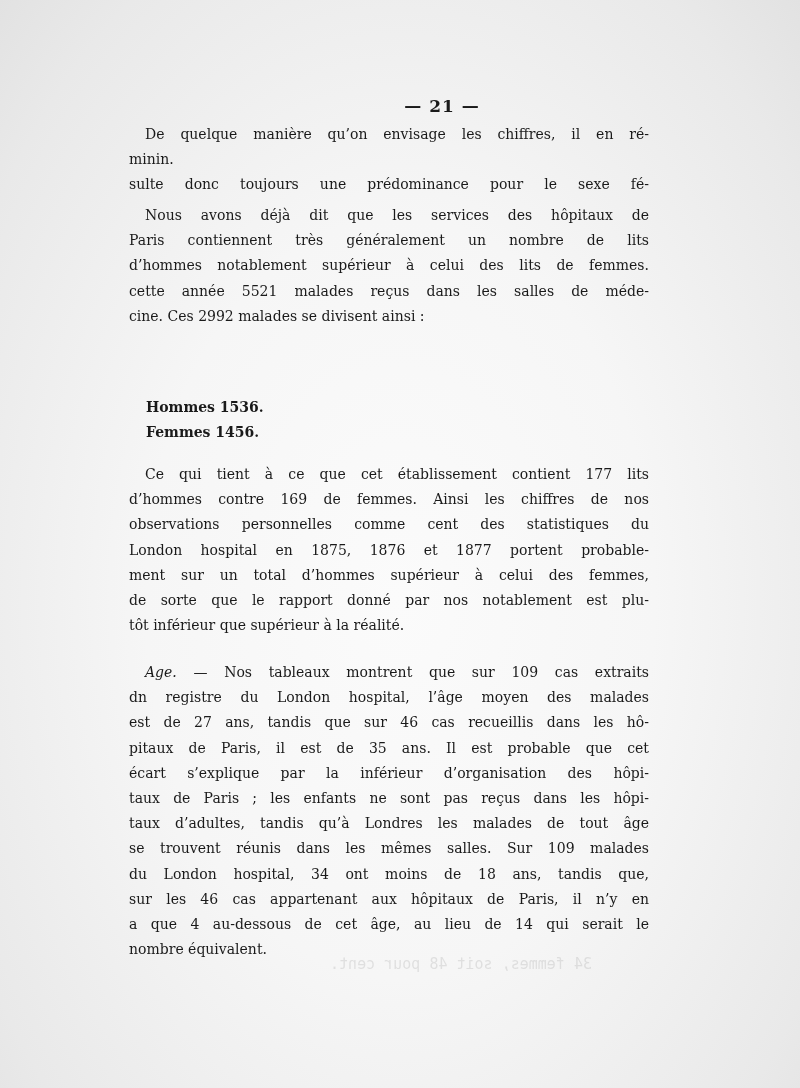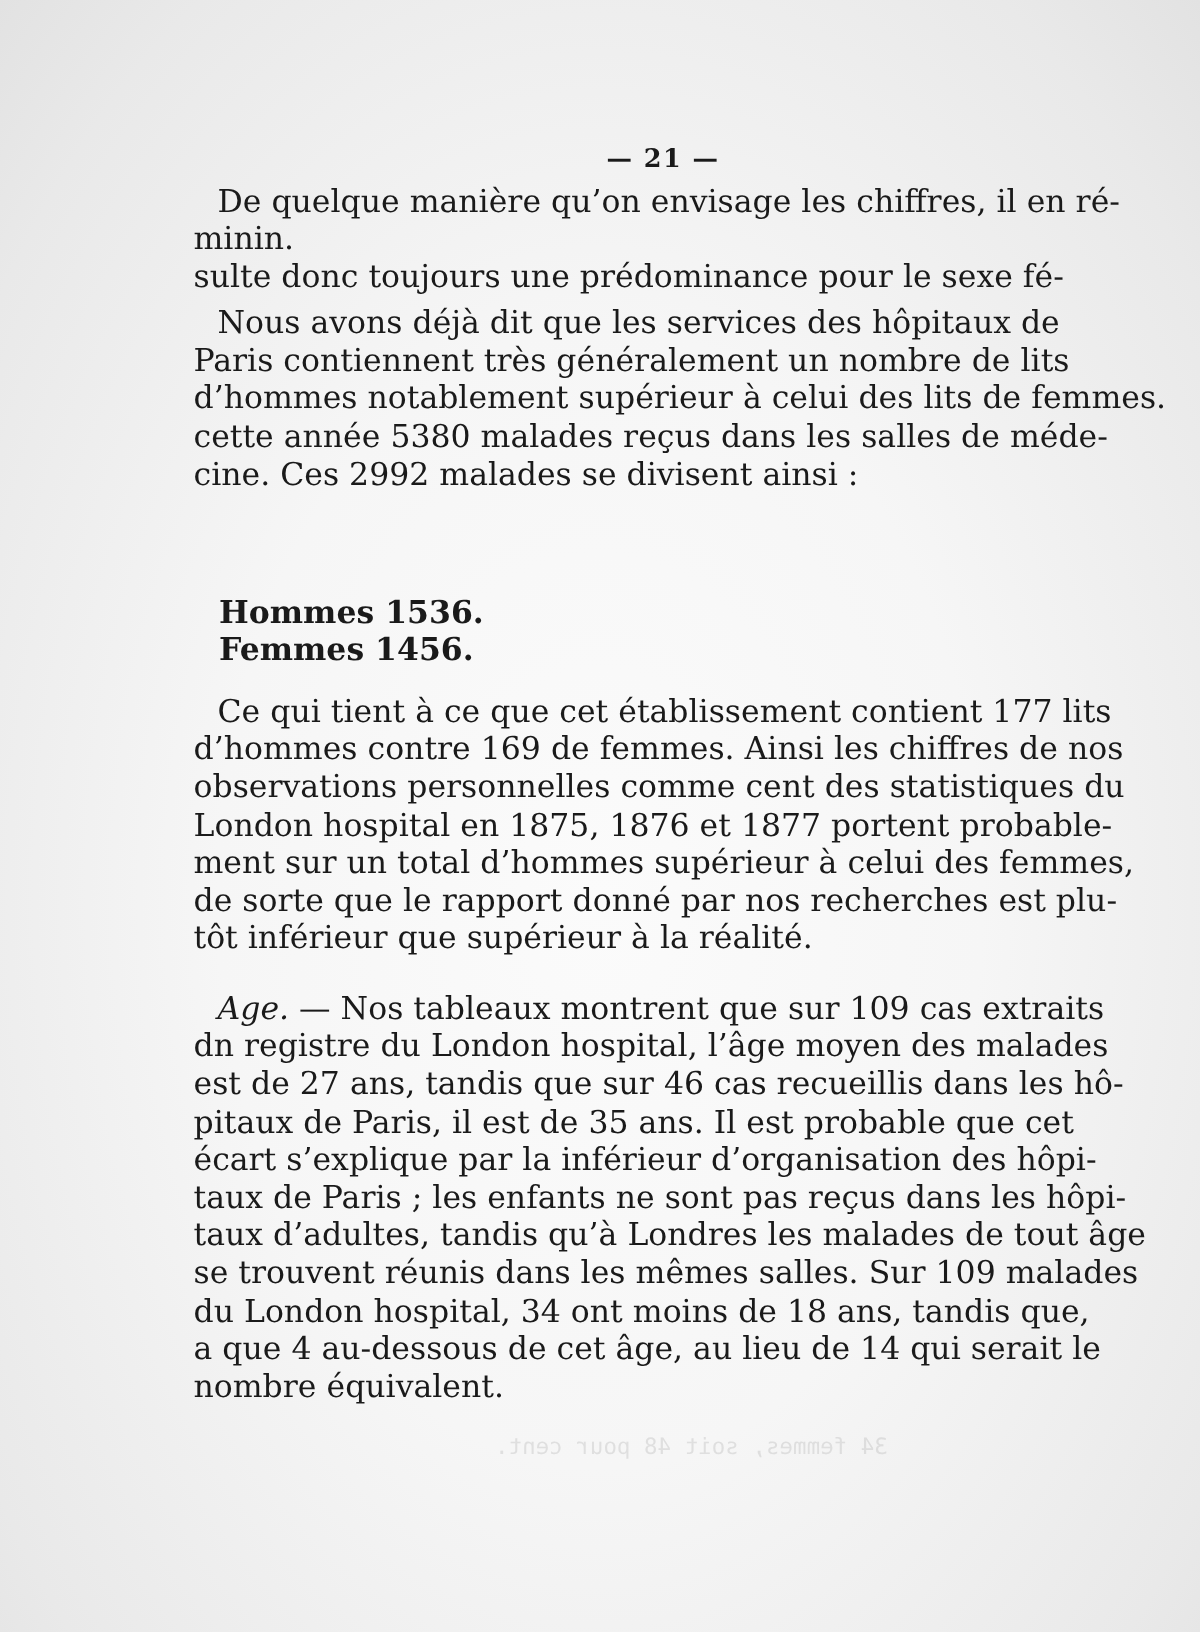--- a/index.html
+++ b/index.html
@@ -30,21 +30,21 @@
       text-align: center;
       font-size: 17px;
       font-weight: bold;
       letter-spacing: 1px;
       padding-left: 42px;
     }
     .text-block {
       position: absolute;
       left: 129px;
       width: 520px;
-      font-size: 21px;
+      font-size: 14px;
       line-height: 25.2px;
       text-align: justify;
       text-align-last: left;
       font-family: "DejaVu Serif", "Liberation Serif", serif;
     }
     .line {
       display: block;
       white-space: nowrap;
       text-align: justify;
       text-align-last: justify;
@@ -80,48 +80,49 @@
   <div class="text-block para1">
     <span class="line indent">De quelque manière qu’on envisage les chiffres, il en ré-</span>
     <span class="line last">minin.</span>
     <span class="line">sulte donc toujours une prédominance pour le sexe fé-</span>
   </div>
 
   <div class="text-block para2">
     <span class="line indent">Nous avons déjà dit que les services des hôpitaux de</span>
     <span class="line">Paris contiennent très généralement un nombre de lits</span>
     <span class="line">d’hommes notablement supérieur à celui des lits de femmes.</span>
-    <span class="line">cette année 5380 malades reçus dans les salles de méde-</span>
+    <span class="line">cette année 5521 malades reçus dans les salles de méde-</span>
     <span class="line last">cine. Ces 2992 malades se divisent ainsi :</span>
   </div>
 
   <div class="text-block list">
     <span class="line">Hommes 1536.</span>
     <span class="line">Femmes 1456.</span>
   </div>
 
   <div class="text-block para3">
     <span class="line indent">Ce qui tient à ce que cet établissement contient 177 lits</span>
     <span class="line">d’hommes contre 169 de femmes. Ainsi les chiffres de nos</span>
     <span class="line">observations personnelles comme cent des statistiques du</span>
     <span class="line">London hospital en 1875, 1876 et 1877 portent probable-</span>
     <span class="line">ment sur un total d’hommes supérieur à celui des femmes,</span>
-    <span class="line">de sorte que le rapport donné par nos recherches est plu-</span>
+    <span class="line">de sorte que le rapport donné par nos notablement est plu-</span>
     <span class="line last">tôt inférieur que supérieur à la réalité.</span>
   </div>
 
   <div class="text-block para4">
     <span class="line indent"><span class="italic">Age.</span><span> — Nos tableaux montrent que sur 109 cas extraits</span></span>
     <span class="line">dn registre du London hospital, l’âge moyen des malades</span>
     <span class="line">est de 27 ans, tandis que sur 46 cas recueillis dans les hô-</span>
     <span class="line">pitaux de Paris, il est de 35 ans. Il est probable que cet</span>
     <span class="line">écart s’explique par la inférieur d’organisation des hôpi-</span>
     <span class="line">taux de Paris ; les enfants ne sont pas reçus dans les hôpi-</span>
     <span class="line">taux d’adultes, tandis qu’à Londres les malades de tout âge</span>
     <span class="line">se trouvent réunis dans les mêmes salles. Sur 109 malades</span>
     <span class="line">du London hospital, 34 ont moins de 18 ans, tandis que,</span>
+    <span class="line">sur les 46 cas appartenant aux hôpitaux de Paris, il n’y en</span>
     <span class="line">a que 4 au-dessous de cet âge, au lieu de 14 qui serait le</span>
     <span class="line last">nombre équivalent.</span>
   </div>
 
   <div class="bleed" style="left:330px; top:955px;">34 femmes, soit 48 pour cent.</div>
 
 </div>
 
 </body></html>

